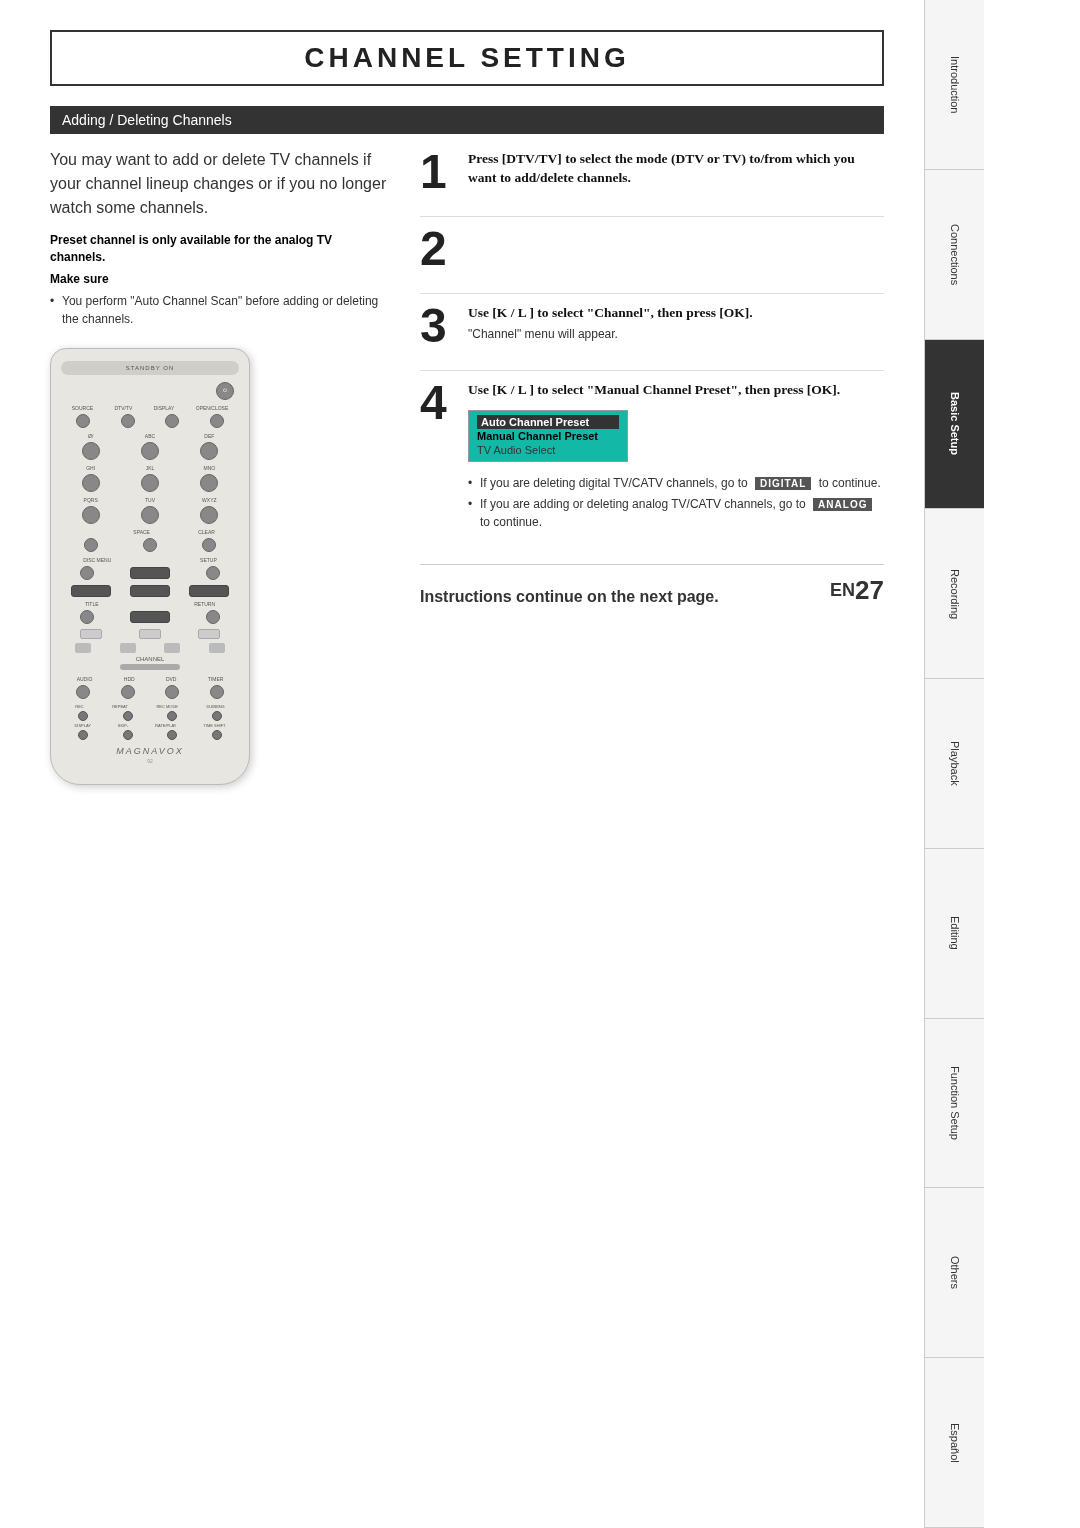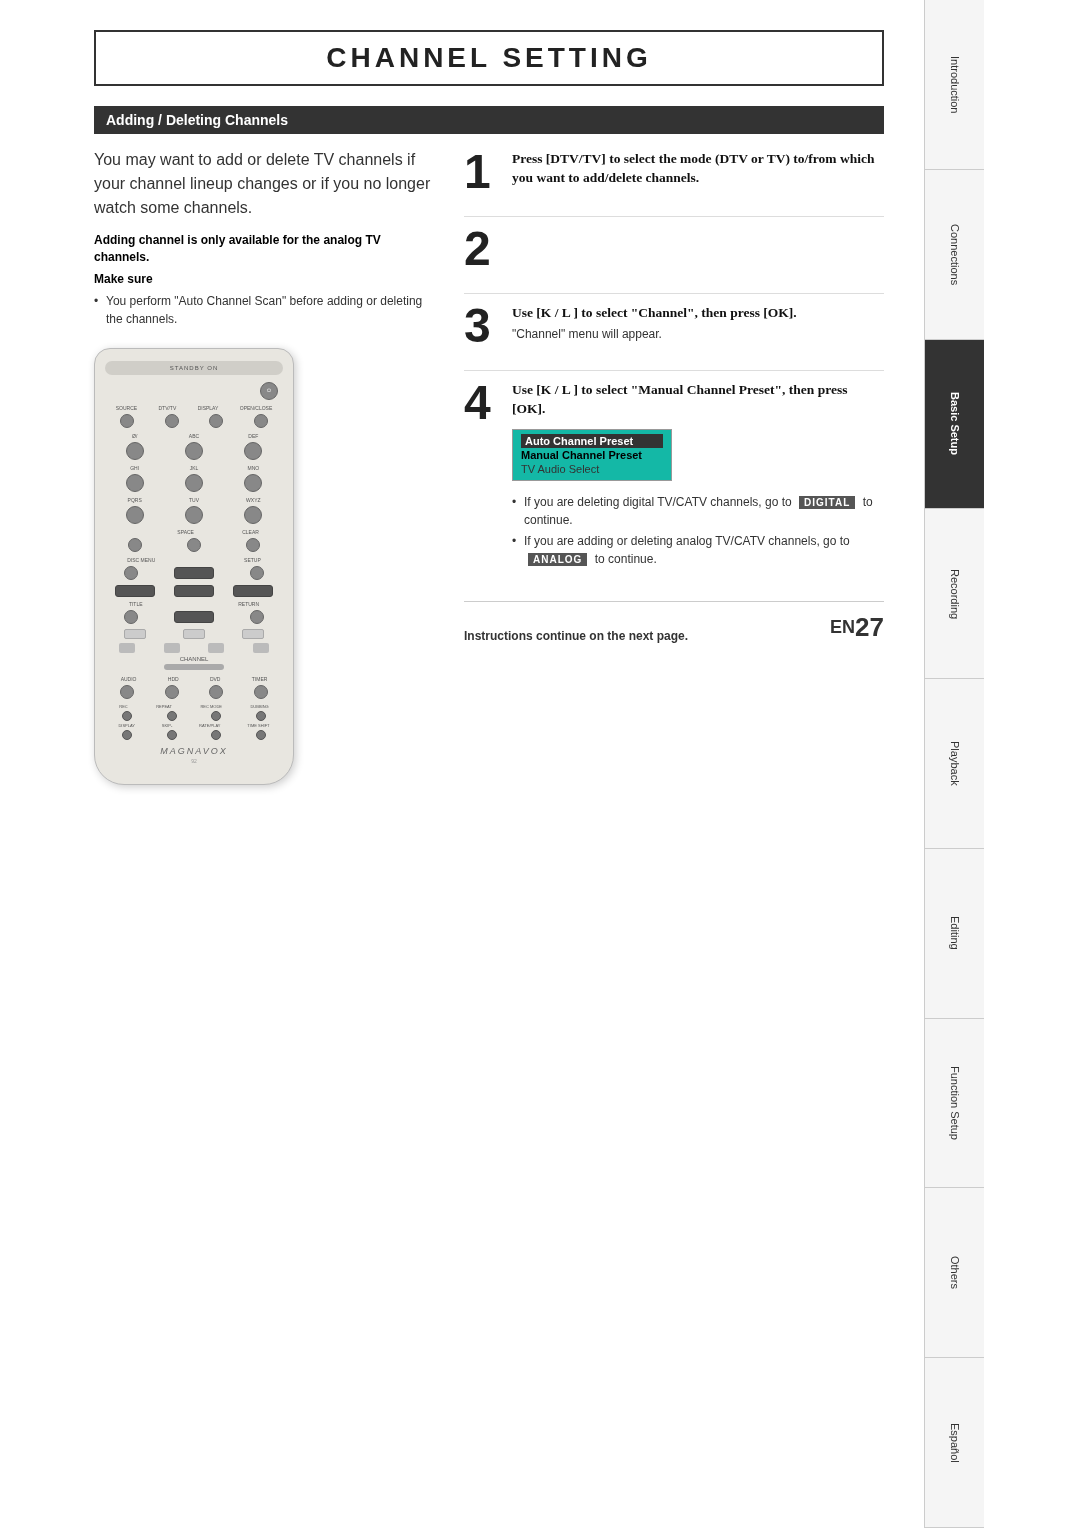--- a/index.html
+++ b/index.html
@@ -9,21 +9,20 @@
       width: 1080px;
       min-height: 1528px;
       position: relative;
       overflow-x: hidden;
     }
 
     .page-wrapper {
       display: flex;
       width: 984px;
       min-height: 1528px;
-      padding-left: 44px;
     }
 
     
     .main-content {
       flex: 1;
       padding: 30px 40px 40px 50px;
       position: relative;
     }
 
     
@@ -69,21 +68,21 @@
       letter-spacing: 4px;
       color: #222;
       font-family: Arial, Helvetica, sans-serif;
     }
 
     .section-header-bar {
       background: #333;
       color: #fff;
       padding: 6px 12px;
       font-size: 14px;
-      font-weight: bold;
+      font-weight: normal;
       margin-bottom: 14px;
     }
 
     
     .two-col {
       display: flex;
       gap: 30px;
     }
 
     .left-col {
@@ -314,21 +313,21 @@
     .bottom-bar {
       display: flex;
       justify-content: space-between;
       align-items: flex-end;
       margin-top: 30px;
       border-top: 1px solid #ccc;
       padding-top: 10px;
     }
 
     .page-instructions {
-      font-size: 12px;
+      font-size: 16px;
       font-weight: bold;
       color: #333;
     }
 
     .page-number-block {
       display: flex;
       align-items: center;
       gap: 0;
     }
 
@@ -363,21 +362,21 @@
 
     <div class="section-header-bar">
       <span>Adding / Deleting Channels</span>
     </div>
 
     <div class="two-col">
 
       <div class="left-col">
         <p class="intro-text">You may want to add or delete TV channels if your channel lineup changes or if you no longer watch some channels.</p>
 
-        <p class="bold-note">Adding channel is only available for the analog TV channels.</p>
+        <p class="bold-note">Preset channel is only available for the analog TV channels.</p>
 
         <p class="make-sure-title">Make sure</p>
 
         <div class="bullet-list">
           <p class="bullet-item">
             <span>You perform "Auto Channel Scan" before adding or deleting the channels.</span>
           </p>
         </div>
 
         <div class="remote-wrapper">

